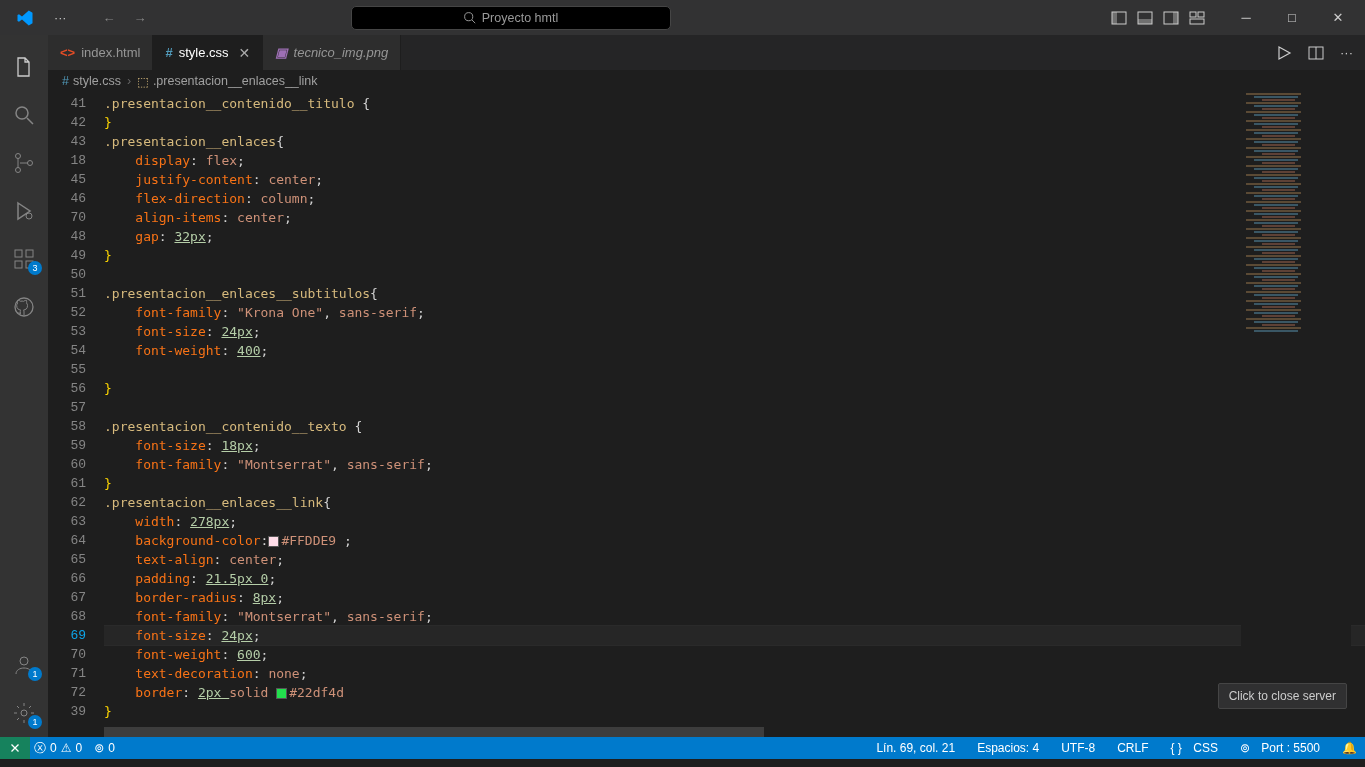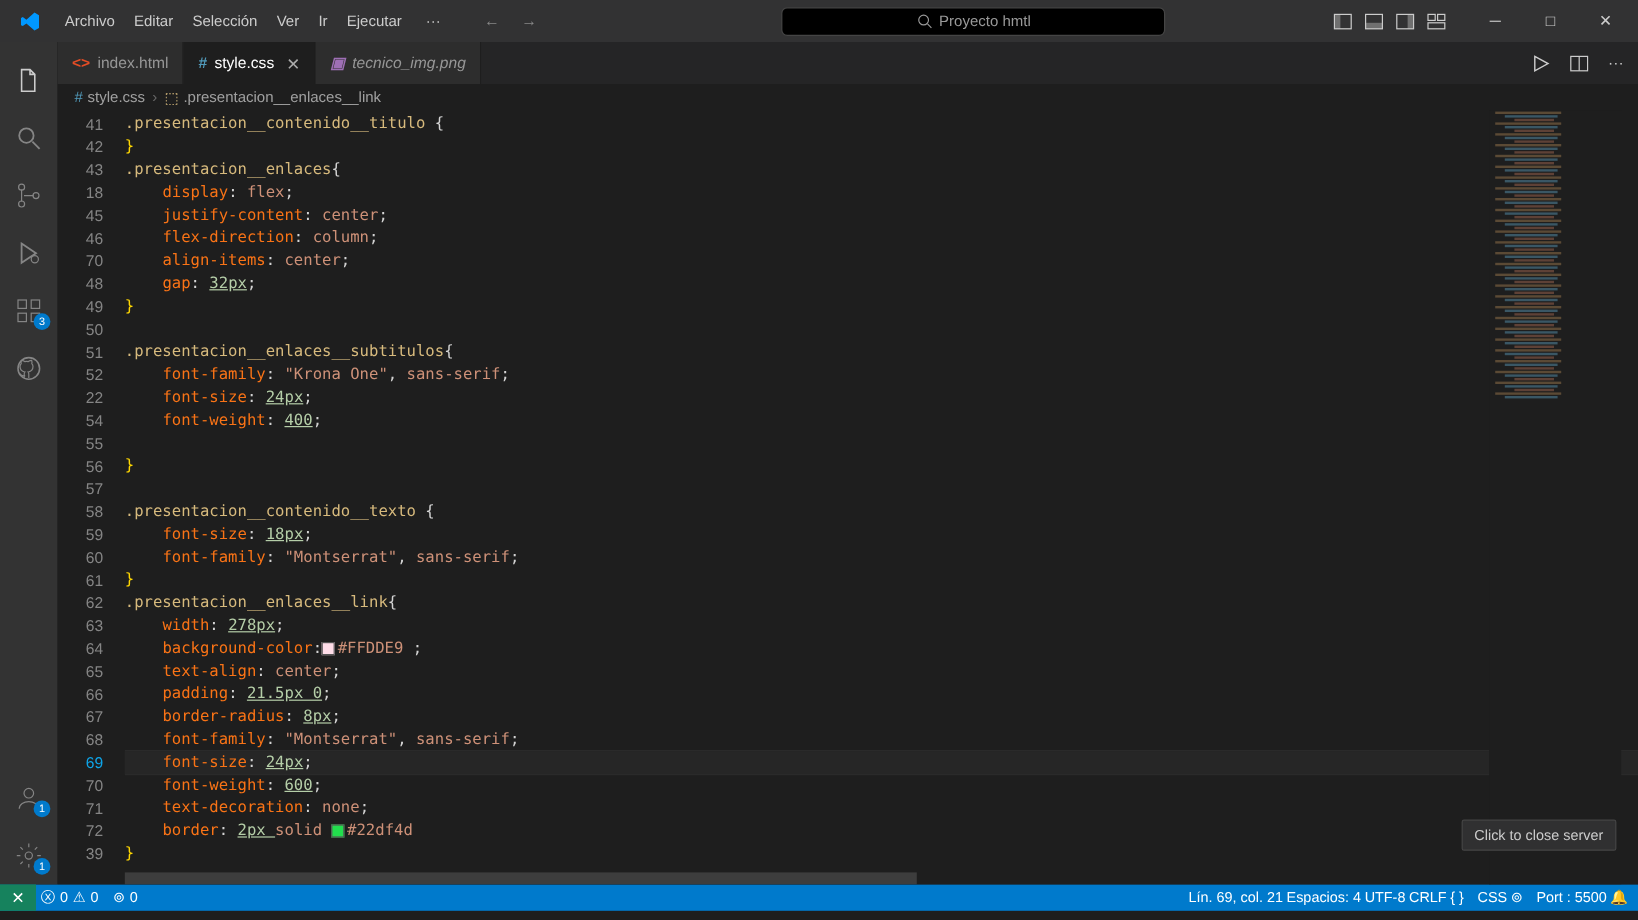--- a/index.html
+++ b/index.html
@@ -80,21 +80,21 @@
 .tab-close { font-size: 14px; color: #aaa; margin-left: 4px; }
 .tabs-right { margin-left: auto; display: flex; align-items: center; gap: 16px; padding: 0 12px; color: #ccc; }
 .breadcrumbs {
   height: 22px; display: flex; align-items: center;
   padding: 0 14px; gap: 4px; font-size: 12.5px; color: #a0a0a0;
 }
 .breadcrumbs .sep { color: #666; margin: 0 2px; }
 .editor-body { flex: 1; display: flex; overflow: hidden; position: relative; }
 .gutter {
   width: 56px; text-align: right; padding-right: 18px;
-  color: #858585; font-family: Liberation Sans, sans-serif; font-size: 13px;
+  color: #858585; font-family: Liberation Mono, monospace; font-size: 13px;
   line-height: 19px; padding-top: 2px;
 }
 .code {
   flex: 1; font-family: Consolas, monospace; font-size: 13px;
   line-height: 19px; white-space: pre; padding-top: 2px;
   position: relative; overflow: hidden;
 }
 .sel  { color: #d7ba7d; }
 .prop { color: #f97316; }
 .val  { color: #ce9178; }
@@ -115,45 +115,37 @@
 .mm-prop { background: #3a5765; width: 40%; margin-left: 12px; }
 .mm-val { background: #5e4136; width: 30%; margin-left: 20px; }
 .hscroll { position: absolute; bottom: 0; left: 56px; height: 10px; width: 660px; background: rgba(120,120,120,0.35); border-radius: 0; }
 .statusbar {
   height: 22px; background: #007acc; color: #fff;
   display: flex; align-items: center; font-size: 12px;
   padding: 0 8px; gap: 12px;
 }
 .sb-item { display: flex; align-items: center; gap: 4px; }
 .sb-remote { background: #16825d; margin: -2px -8px; padding: 0 8px; height: 22px; display: flex; align-items: center; }
-.sb-right { margin-left: auto; display: flex; gap: 3px; }
+.sb-right { margin-left: auto; display: flex; gap: 22px; }
 .tooltip {
   position: absolute; right: 18px; bottom: 28px;
   background: #303031; color: #ccc; padding: 5px 10px;
   border: 1px solid #454545; font-size: 12px; border-radius: 2px;
 }
 svg { display: block; }
 </style>
 </head>
 <body>
 
 <div class="titlebar">
   <span>
     <svg class="logo" viewBox="0 0 24 24">
         <path fill="#0098ff" d="M17 2l5 3v14l-5 3-9-8-4 3-2-1V8l2-1 4 3 9-8z"></path>
       </svg>
   </span>
-  <div id="menu-host" style="display: inline-flex;">
-      <span class="menu-item">Archivo</span>
-      <span class="menu-item">Editar</span>
-      <span class="menu-item">Selección</span>
-      <span class="menu-item">Ver</span>
-      <span class="menu-item">Ir</span>
-      <span class="menu-item">Ejecutar</span>
-    </div>
   <span class="menu-item">···</span>
   <div class="nav-arrows">
     <span>←</span>
     <span>→</span>
   </div>
   <div class="search-box">
     <span>
       <svg width="13" height="13" viewBox="0 0 16 16">
           <circle cx="7" cy="7" r="5" stroke="#999" fill="none" stroke-width="1.2"></circle>
           <line x1="11" y1="11" x2="15" y2="15" stroke="#999" stroke-width="1.2"></line>
@@ -300,21 +292,21 @@
           <div>43</div>
           <div>18</div>
           <div>45</div>
           <div>46</div>
           <div>70</div>
           <div>48</div>
           <div>49</div>
           <div>50</div>
           <div>51</div>
           <div>52</div>
-          <div>22</div>
+          <div>53</div>
           <div>54</div>
           <div>55</div>
           <div>56</div>
           <div>57</div>
           <div>58</div>
           <div>59</div>
           <div>60</div>
           <div>61</div>
           <div>62</div>
           <div>63</div>

